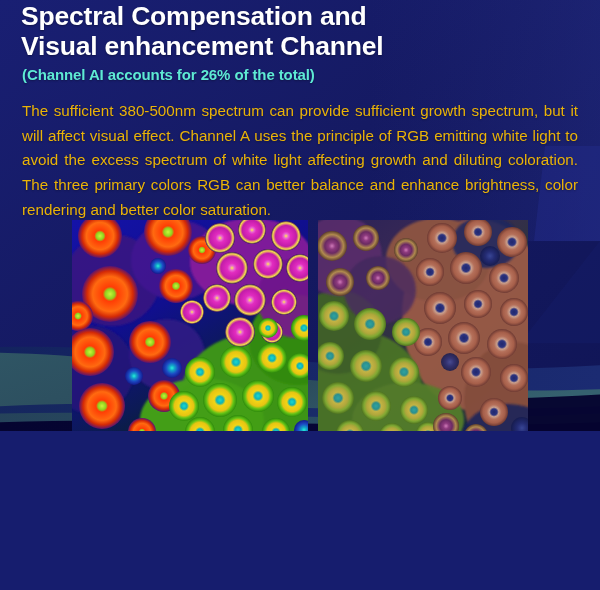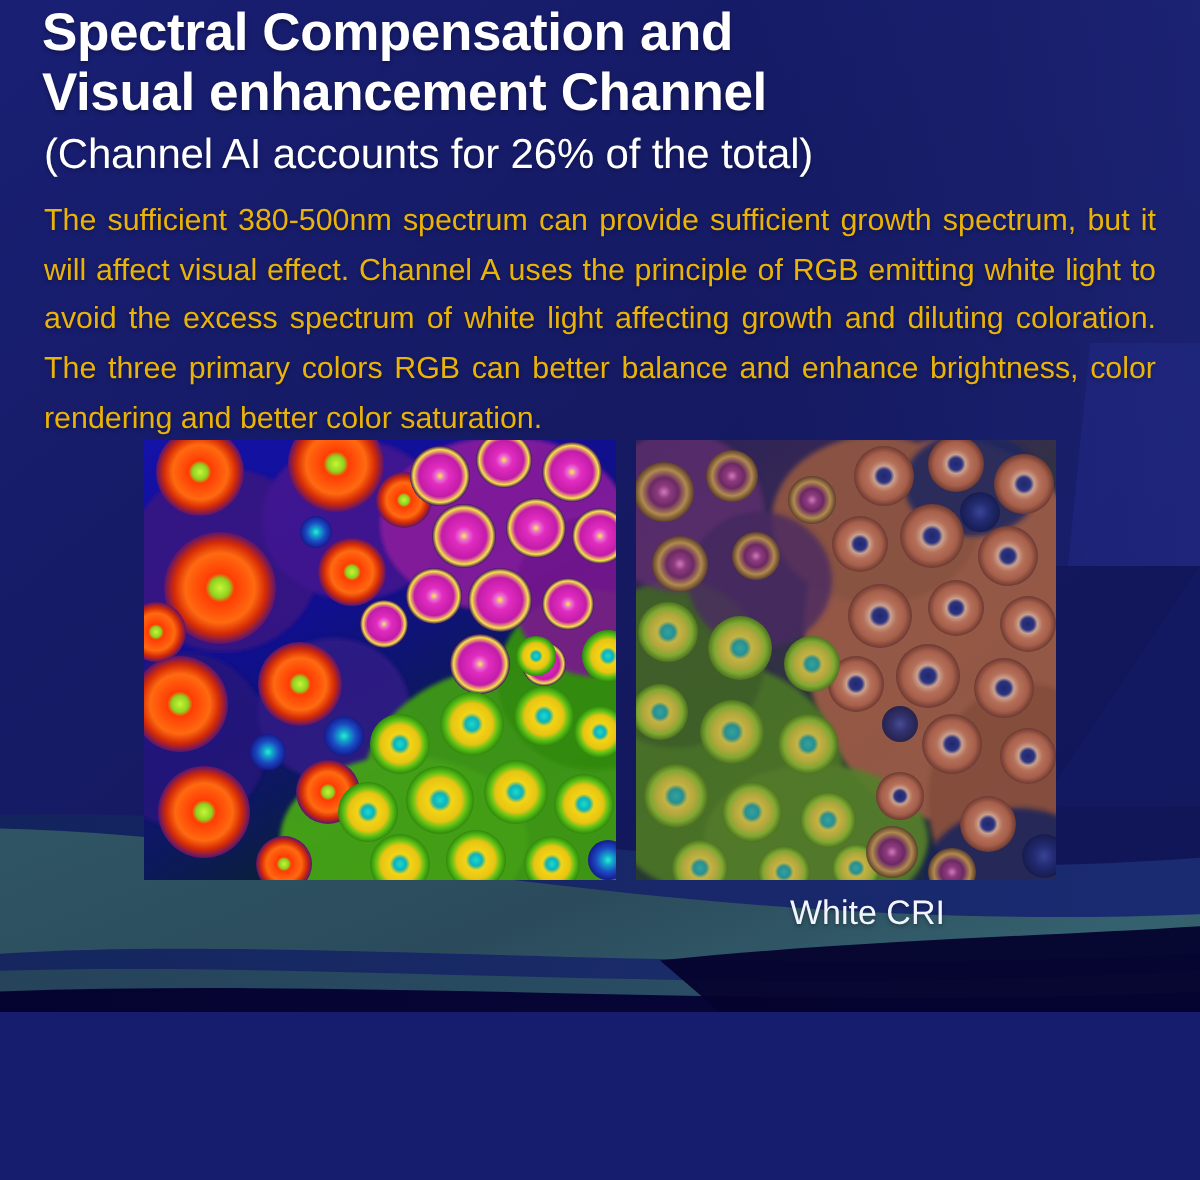--- a/index.html
+++ b/index.html
@@ -14,21 +14,21 @@
     font-family: "Liberation Sans", sans-serif;
     background: #161d6e;
     position: relative;
   }
 
   
   #slide {
     position: absolute;
     inset: 0;
     width: 600px;
-    height: 506px;
+    height: 431px;
     overflow: hidden;
     background: #161b66;
   }
 
   .bg-layer {
     position: absolute;
     inset: 0;
     width: 100%;
     height: 100%;
   }
@@ -51,23 +51,23 @@
     line-height: 1.13;
     letter-spacing: -0.2px;
     text-shadow: 0 1px 2px rgba(0,0,0,0.35);
   }
   .heading-line { display: block; white-space: nowrap; }
 
   .subtitle {
     position: absolute;
     left: 22px;
     top: 66px;
-    color: #ffffff;
-    font-size: 21px;
-    font-weight: normal;
+    color: #5eead4;
+    font-size: 15px;
+    font-weight: bold;
     letter-spacing: -0.1px;
     white-space: nowrap;
     text-shadow: 0 1px 2px rgba(0,0,0,0.3);
   }
 
   .body-text {
     position: absolute;
     left: 22px;
     top: 99px;
     width: 556px;

